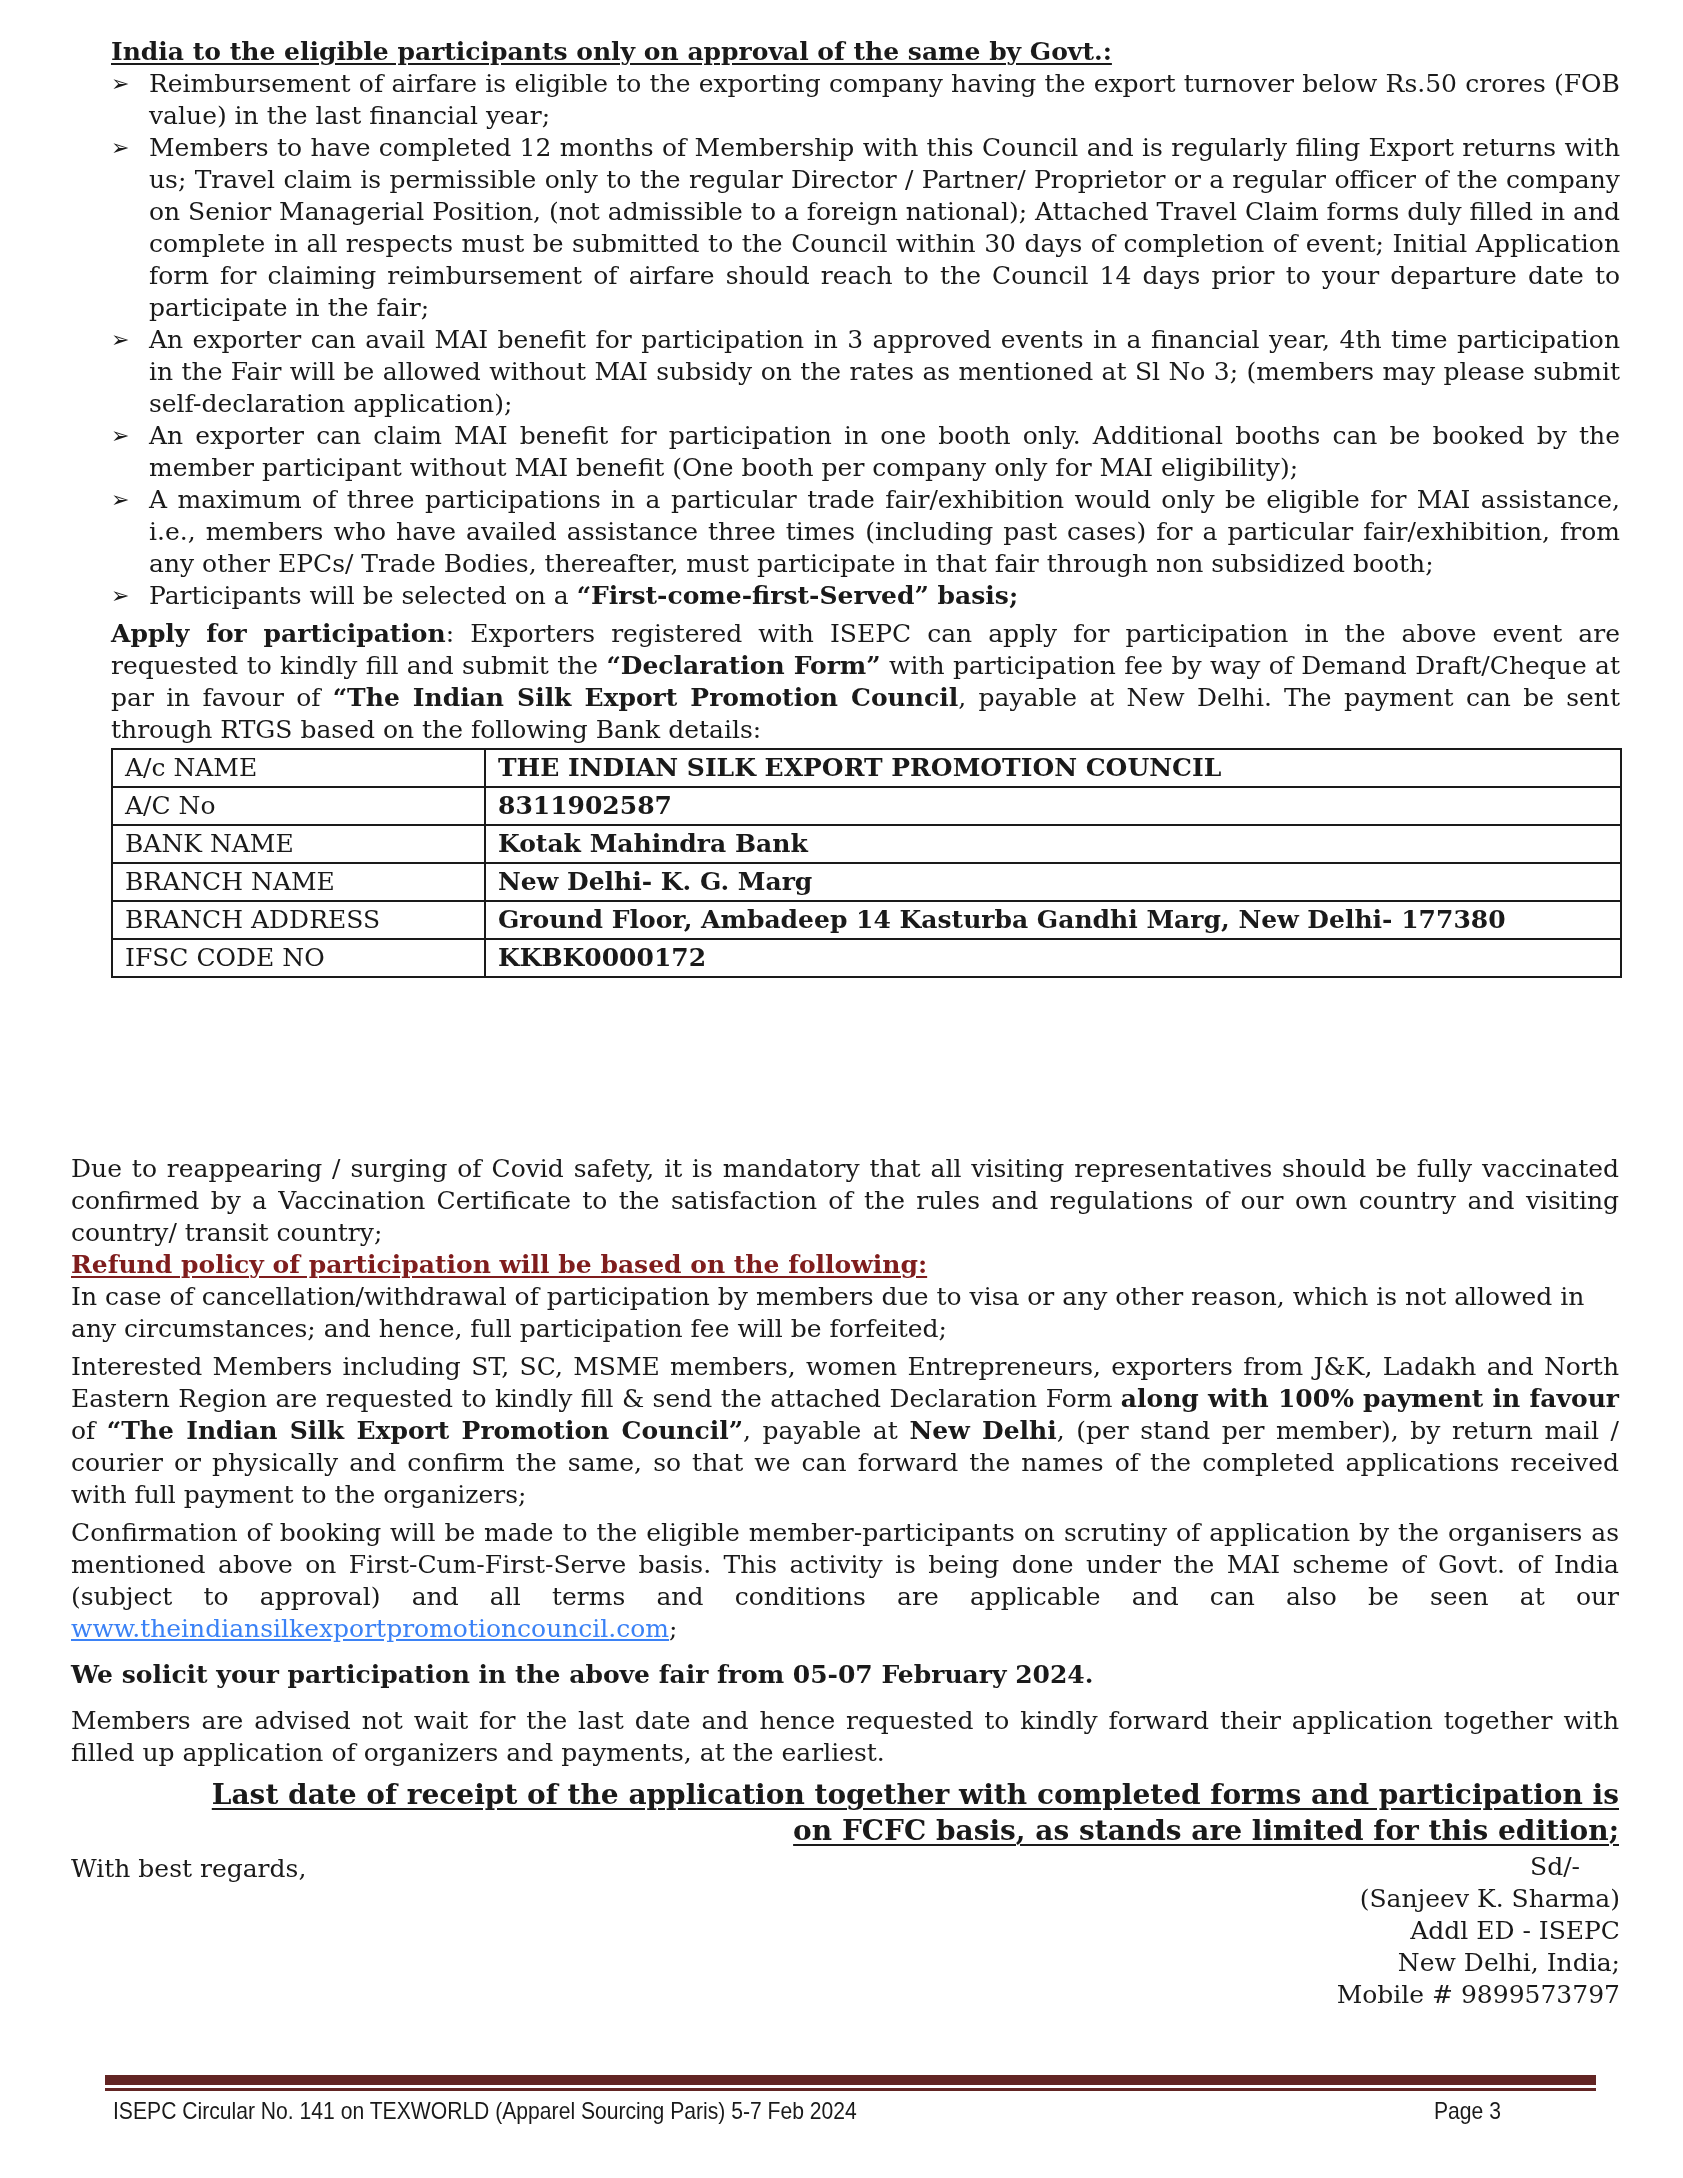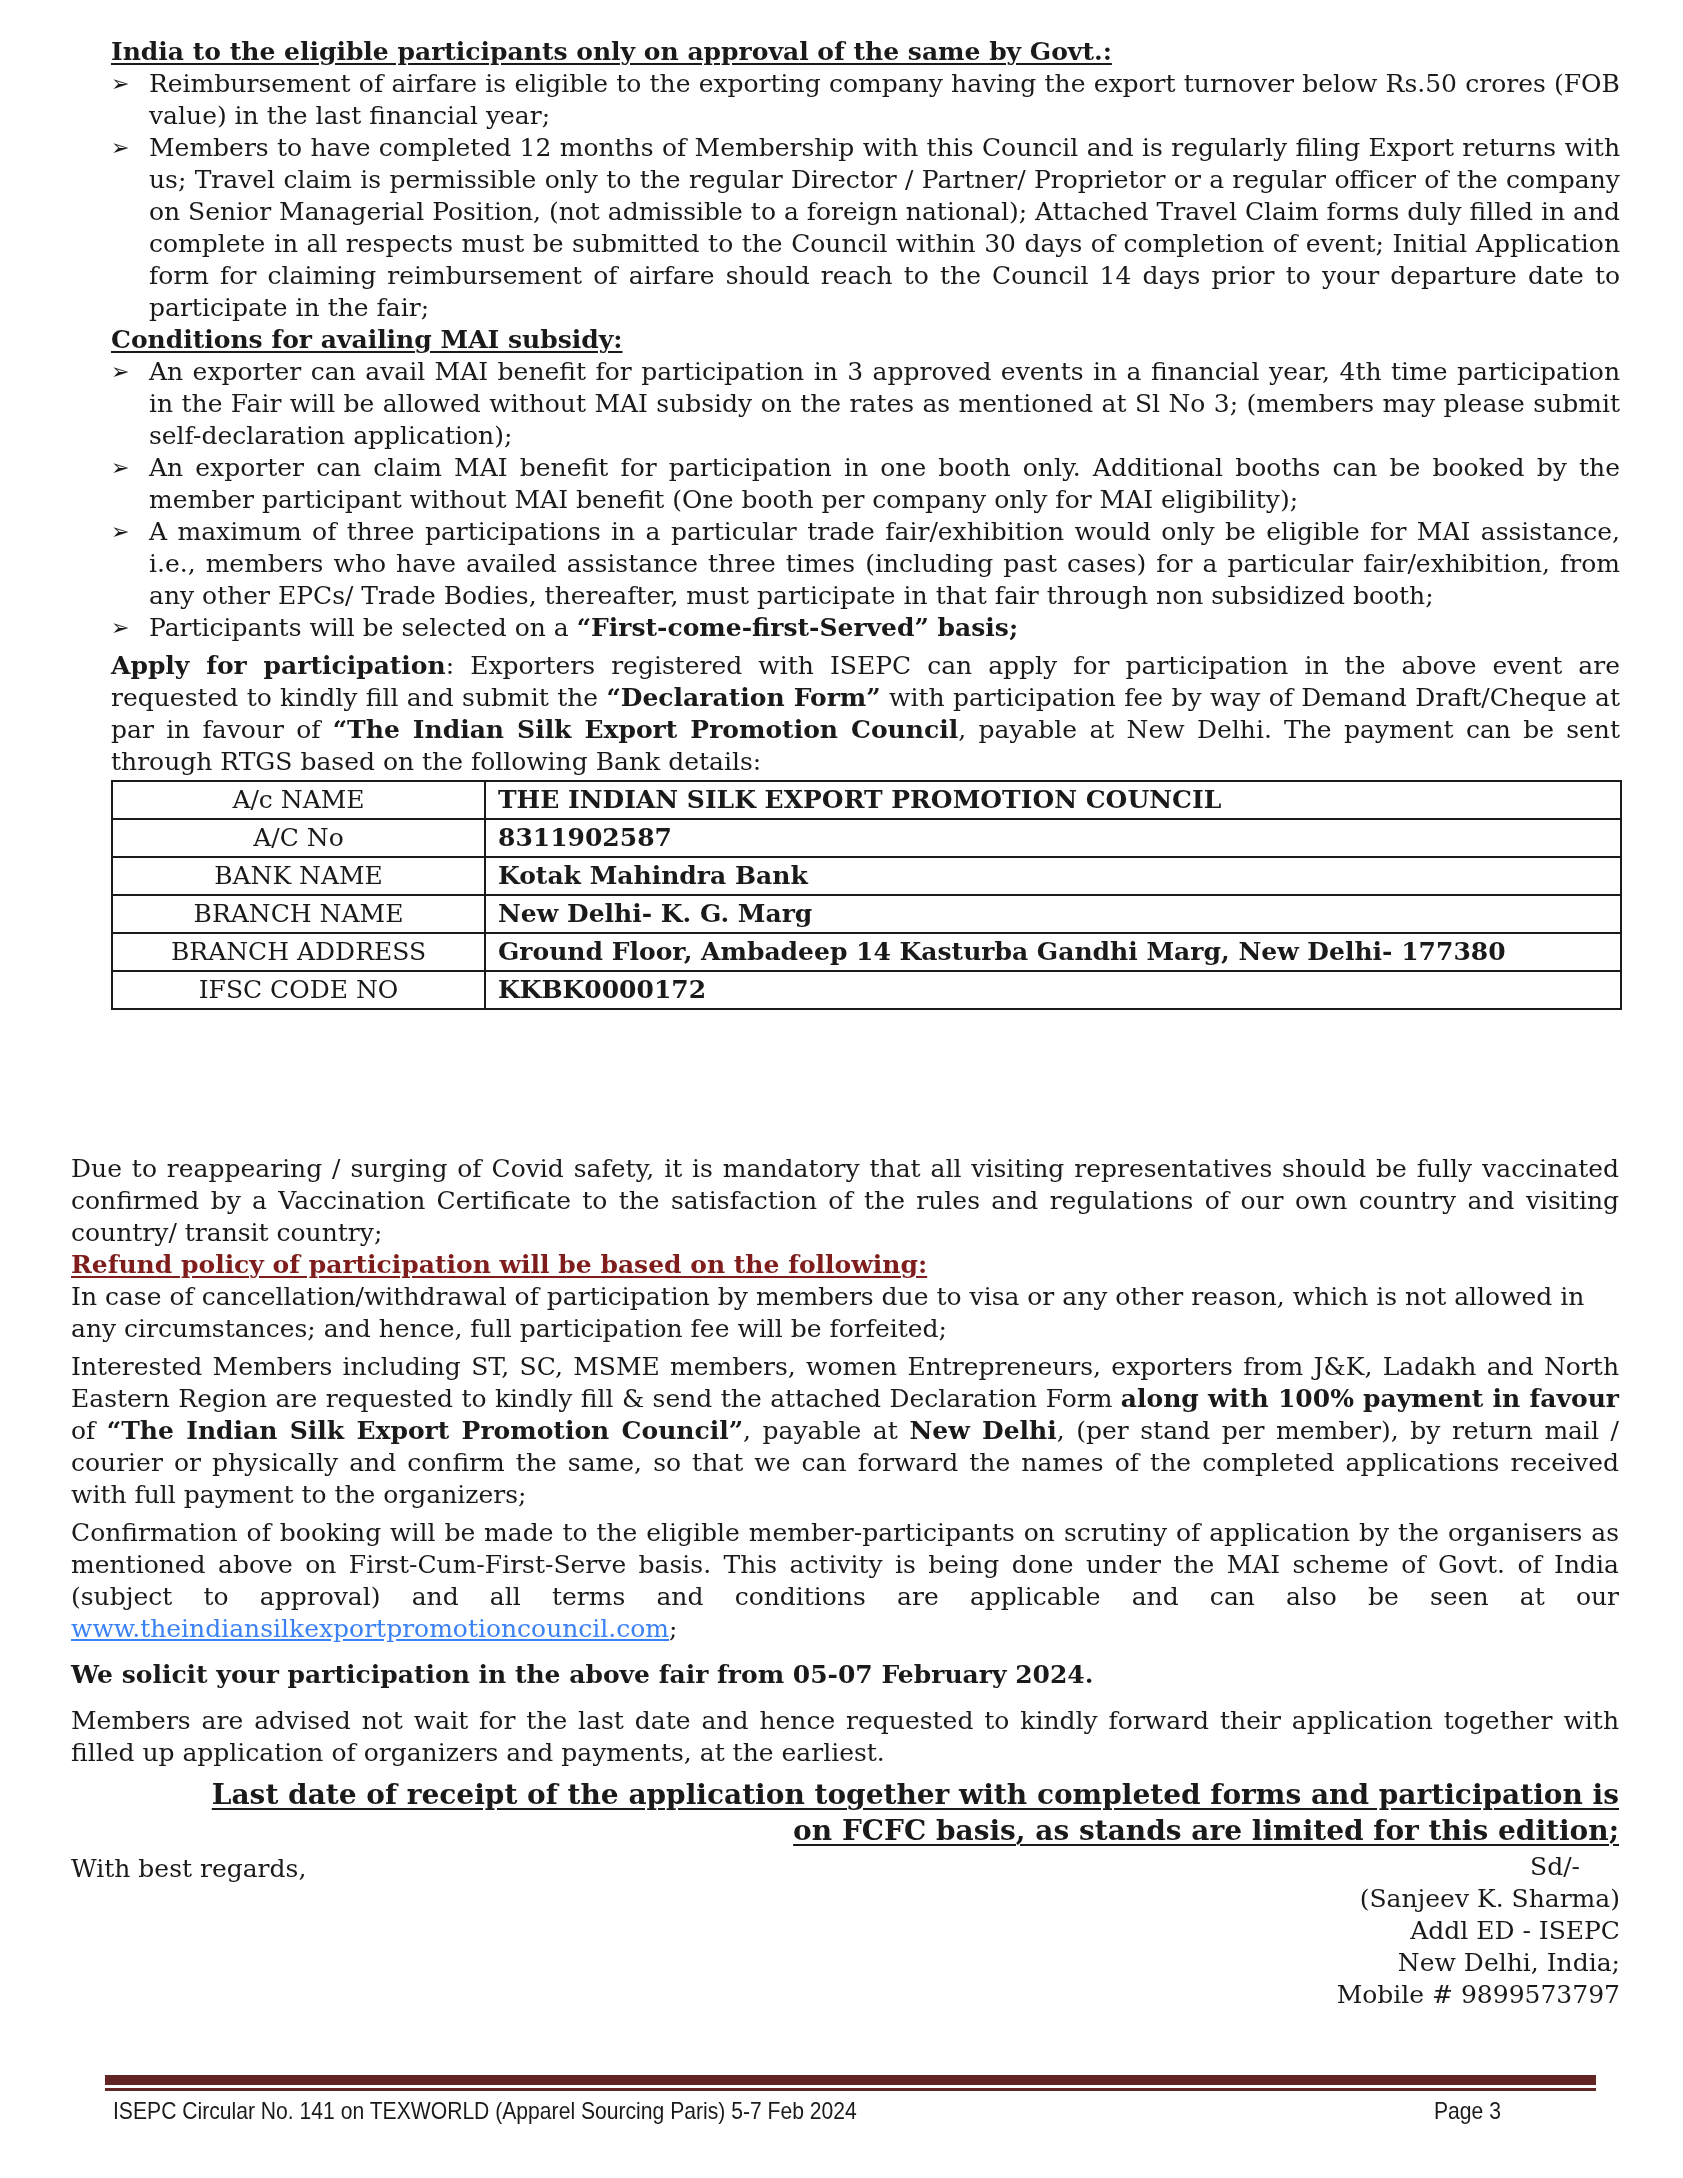--- a/index.html
+++ b/index.html
@@ -9,21 +9,21 @@
   .content { position: absolute; left: 111px; top: 36px; width: 1509px; font-size: 25px; line-height: 32px; }
   .content.wide { left: 71px; width: 1548px; }
   .just { text-align: justify; text-align-last: left; }
   .heading { font-weight: bold; text-decoration: underline; text-decoration-thickness: 2px; text-underline-offset: 3px; margin: 0; }
   ul.arrows { list-style: none; margin: 0; padding: 0; }
   ul.arrows li { position: relative; padding-left: 38px; text-align: justify; }
   ul.arrows li .arrow { position: absolute; left: 0; top: 0; font-size: 22px; }
   b, .bold { font-weight: bold; }
   table.bank { border-collapse: collapse; width: 1511px; margin-top: 2px; }
   table.bank td { border: 2px solid #1a1a1a; padding: 0 12px; height: 36px; font-size: 25px; line-height: 34px; }
-  table.bank td.k { width: 347px; font-weight: normal; text-align: center; }
+  table.bank td.k { width: 347px; font-weight: normal; }
   table.bank td.v { font-weight: bold; }
   .refund-head { color: #7f1d1d; font-weight: bold; text-decoration: underline; text-decoration-thickness: 2px; text-underline-offset: 3px; }
   a.link { color: #3b82f6; text-decoration: underline; }
   .para { margin: 0; }
   .gap6 { margin-top: 6px; }
   .gap14 { margin-top: 14px; }
   .lastdate { text-align: right; font-weight: bold; font-size: 28px; line-height: 36px; text-decoration: underline; text-decoration-thickness: 2px; text-underline-offset: 4px; margin-top: 8px; }
   .signature { position: absolute; right: 63px; top: 1851px; text-align: right; font-size: 25px; line-height: 32px; }
   .footer-bar { position: absolute; left: 105px; top: 2075px; width: 1491px; height: 10px; background: #632523; }
   .footer-bar2 { position: absolute; left: 105px; top: 2088px; width: 1491px; height: 3px; background: #632523; }
@@ -41,21 +41,20 @@
       <li>
         <span class="arrow">➢</span>
         <span>Reimbursement of airfare is eligible to the exporting company having the export turnover below Rs.50 crores (FOB value) in the last financial year;</span>
       </li>
       <li>
         <span class="arrow">➢</span>
         <span>Members to have completed 12 months of Membership with this Council and is regularly filing Export returns with us; Travel claim is permissible only to the regular Director / Partner/ Proprietor or a regular officer of the company on Senior Managerial Position, (not admissible to a foreign national); Attached Travel Claim forms duly filled in and complete in all respects must be submitted to the Council within 30 days of completion of event; Initial Application form for claiming reimbursement of airfare should reach to the Council 14 days prior to your departure date to participate in the fair;</span>
       </li>
     </ul>
 
-    <p class="heading">Conditions for availing MAI subsidy:</p>
     <ul class="arrows">
       <li>
         <span class="arrow">➢</span>
         <span>An exporter can avail MAI benefit for participation in 3 approved events in a financial year, 4th time participation in the Fair will be allowed without MAI subsidy on the rates as mentioned at Sl No 3; (members may please submit self-declaration application);</span>
       </li>
       <li>
         <span class="arrow">➢</span>
         <span>An exporter can claim MAI benefit for participation in one booth only. Additional booths can be booked by the member participant without MAI benefit (One booth per company only for MAI eligibility);</span>
       </li>
       <li>

